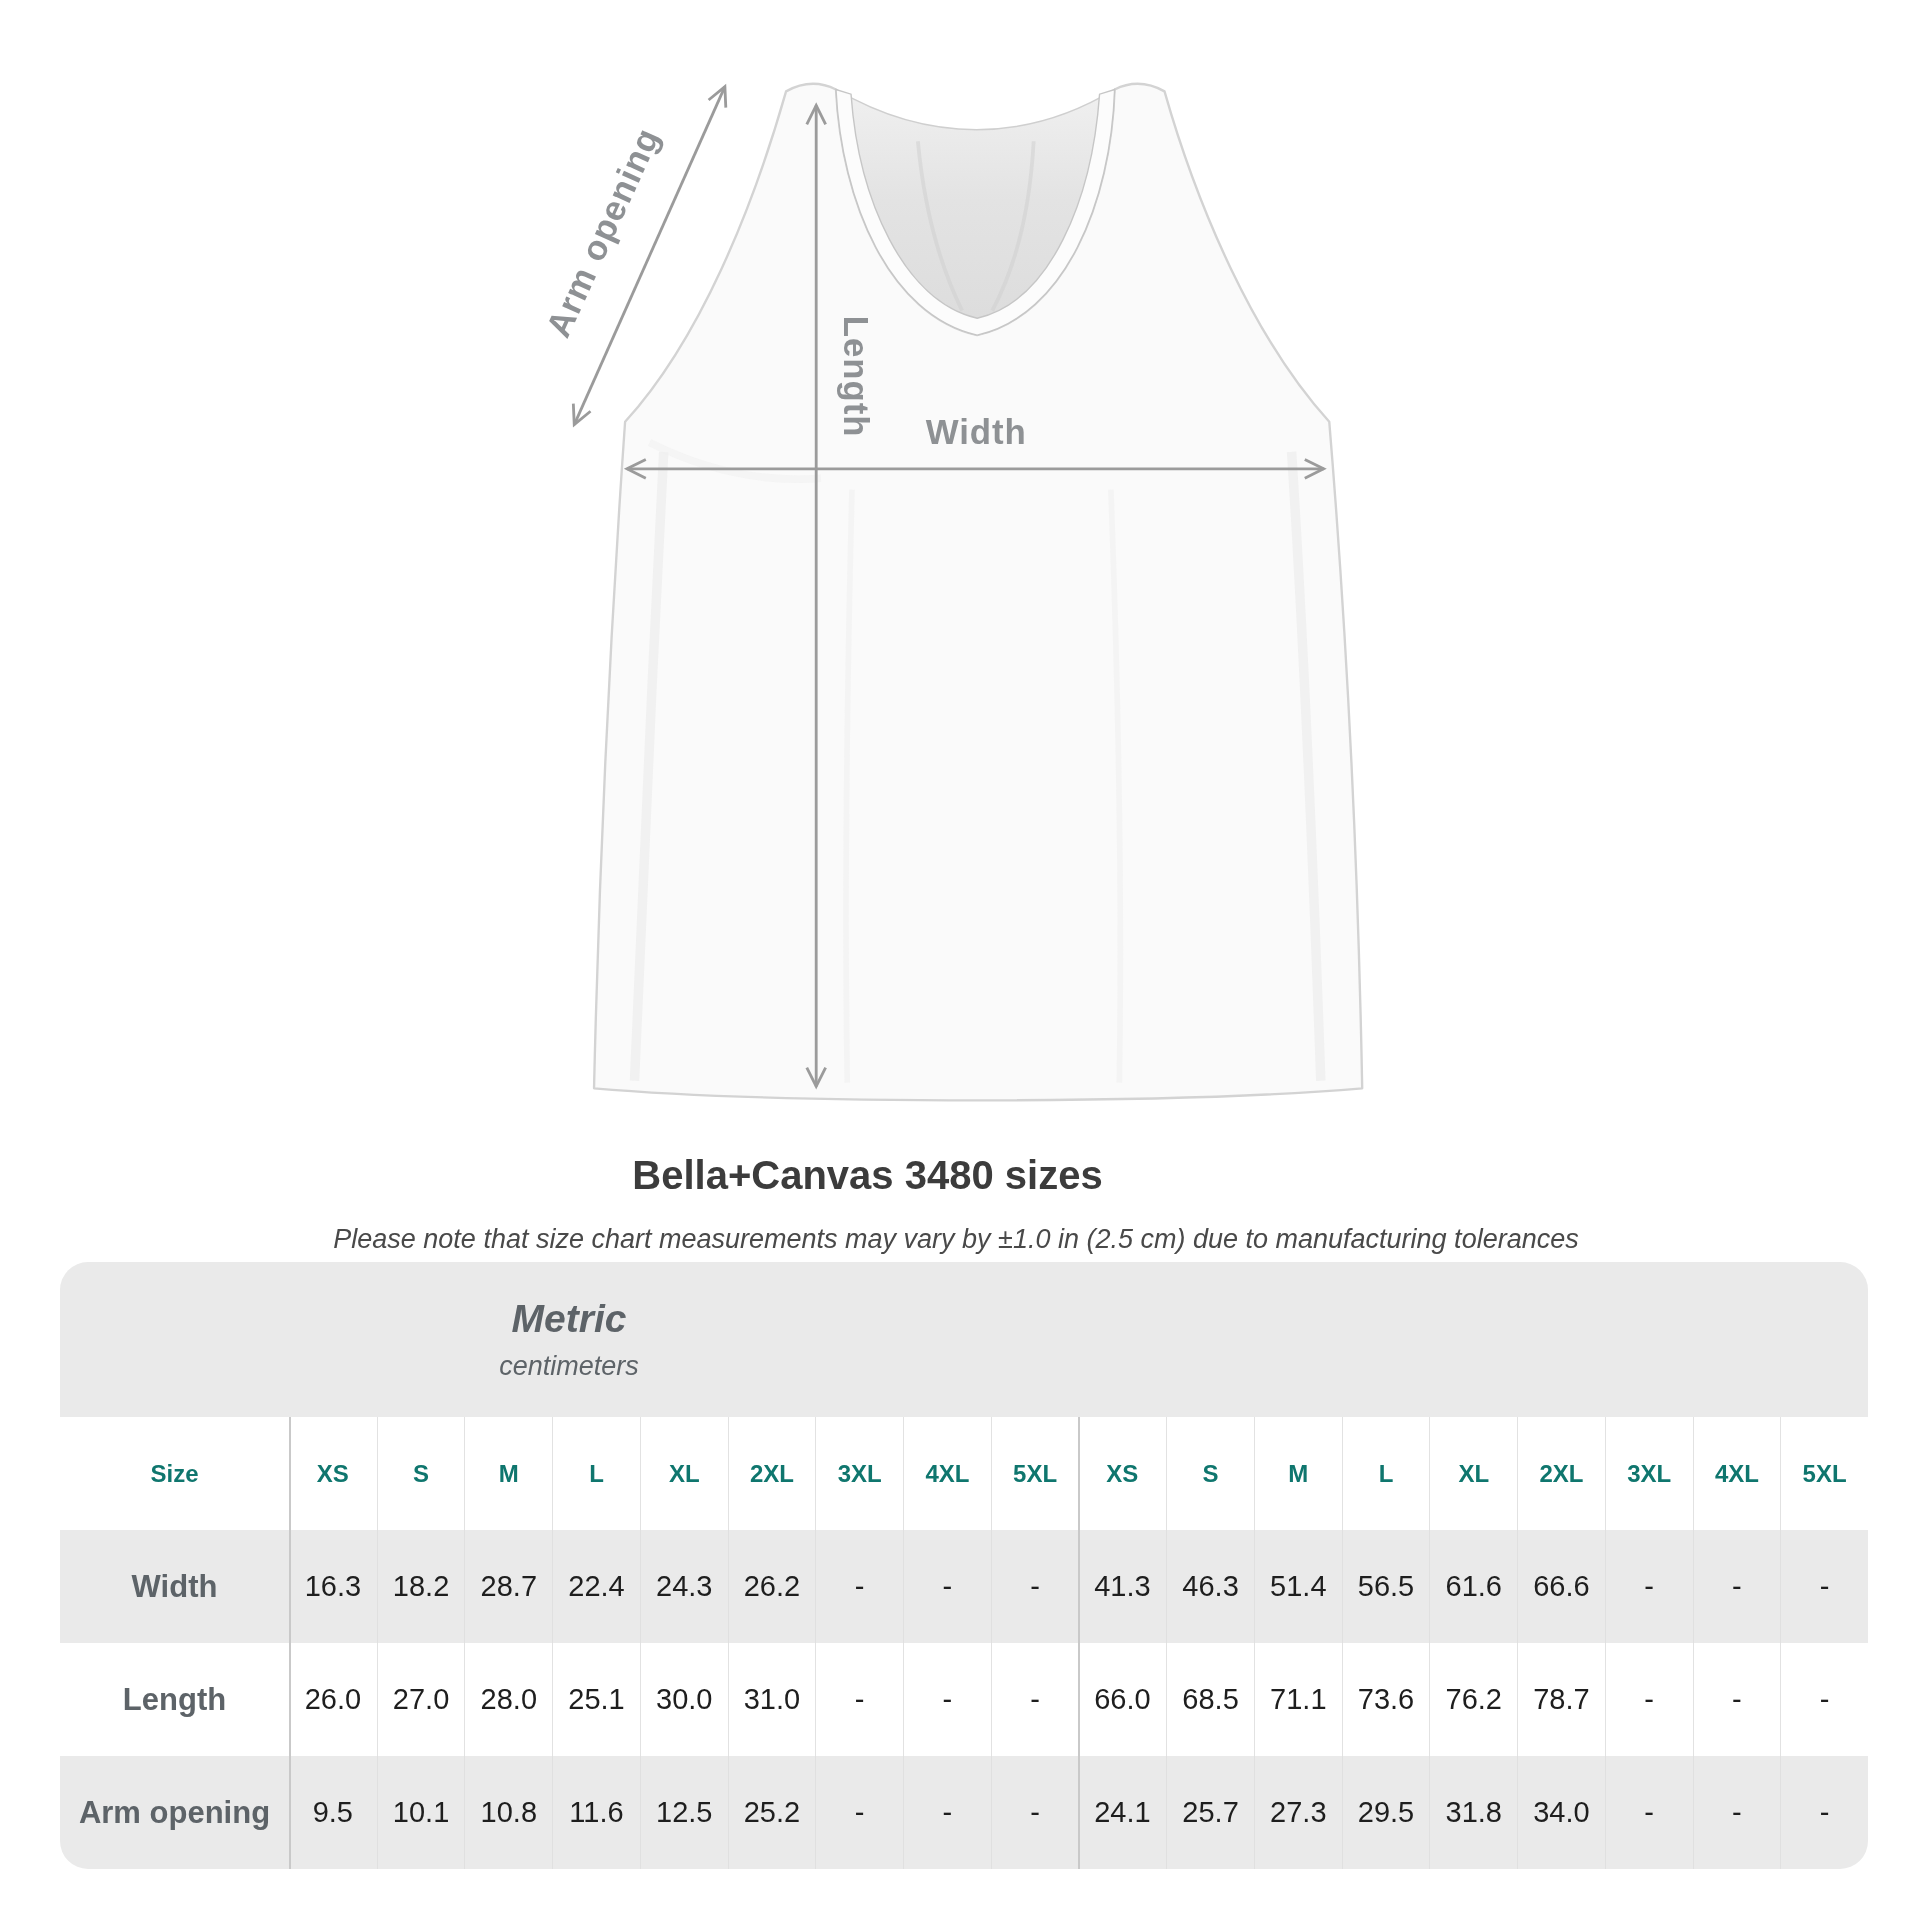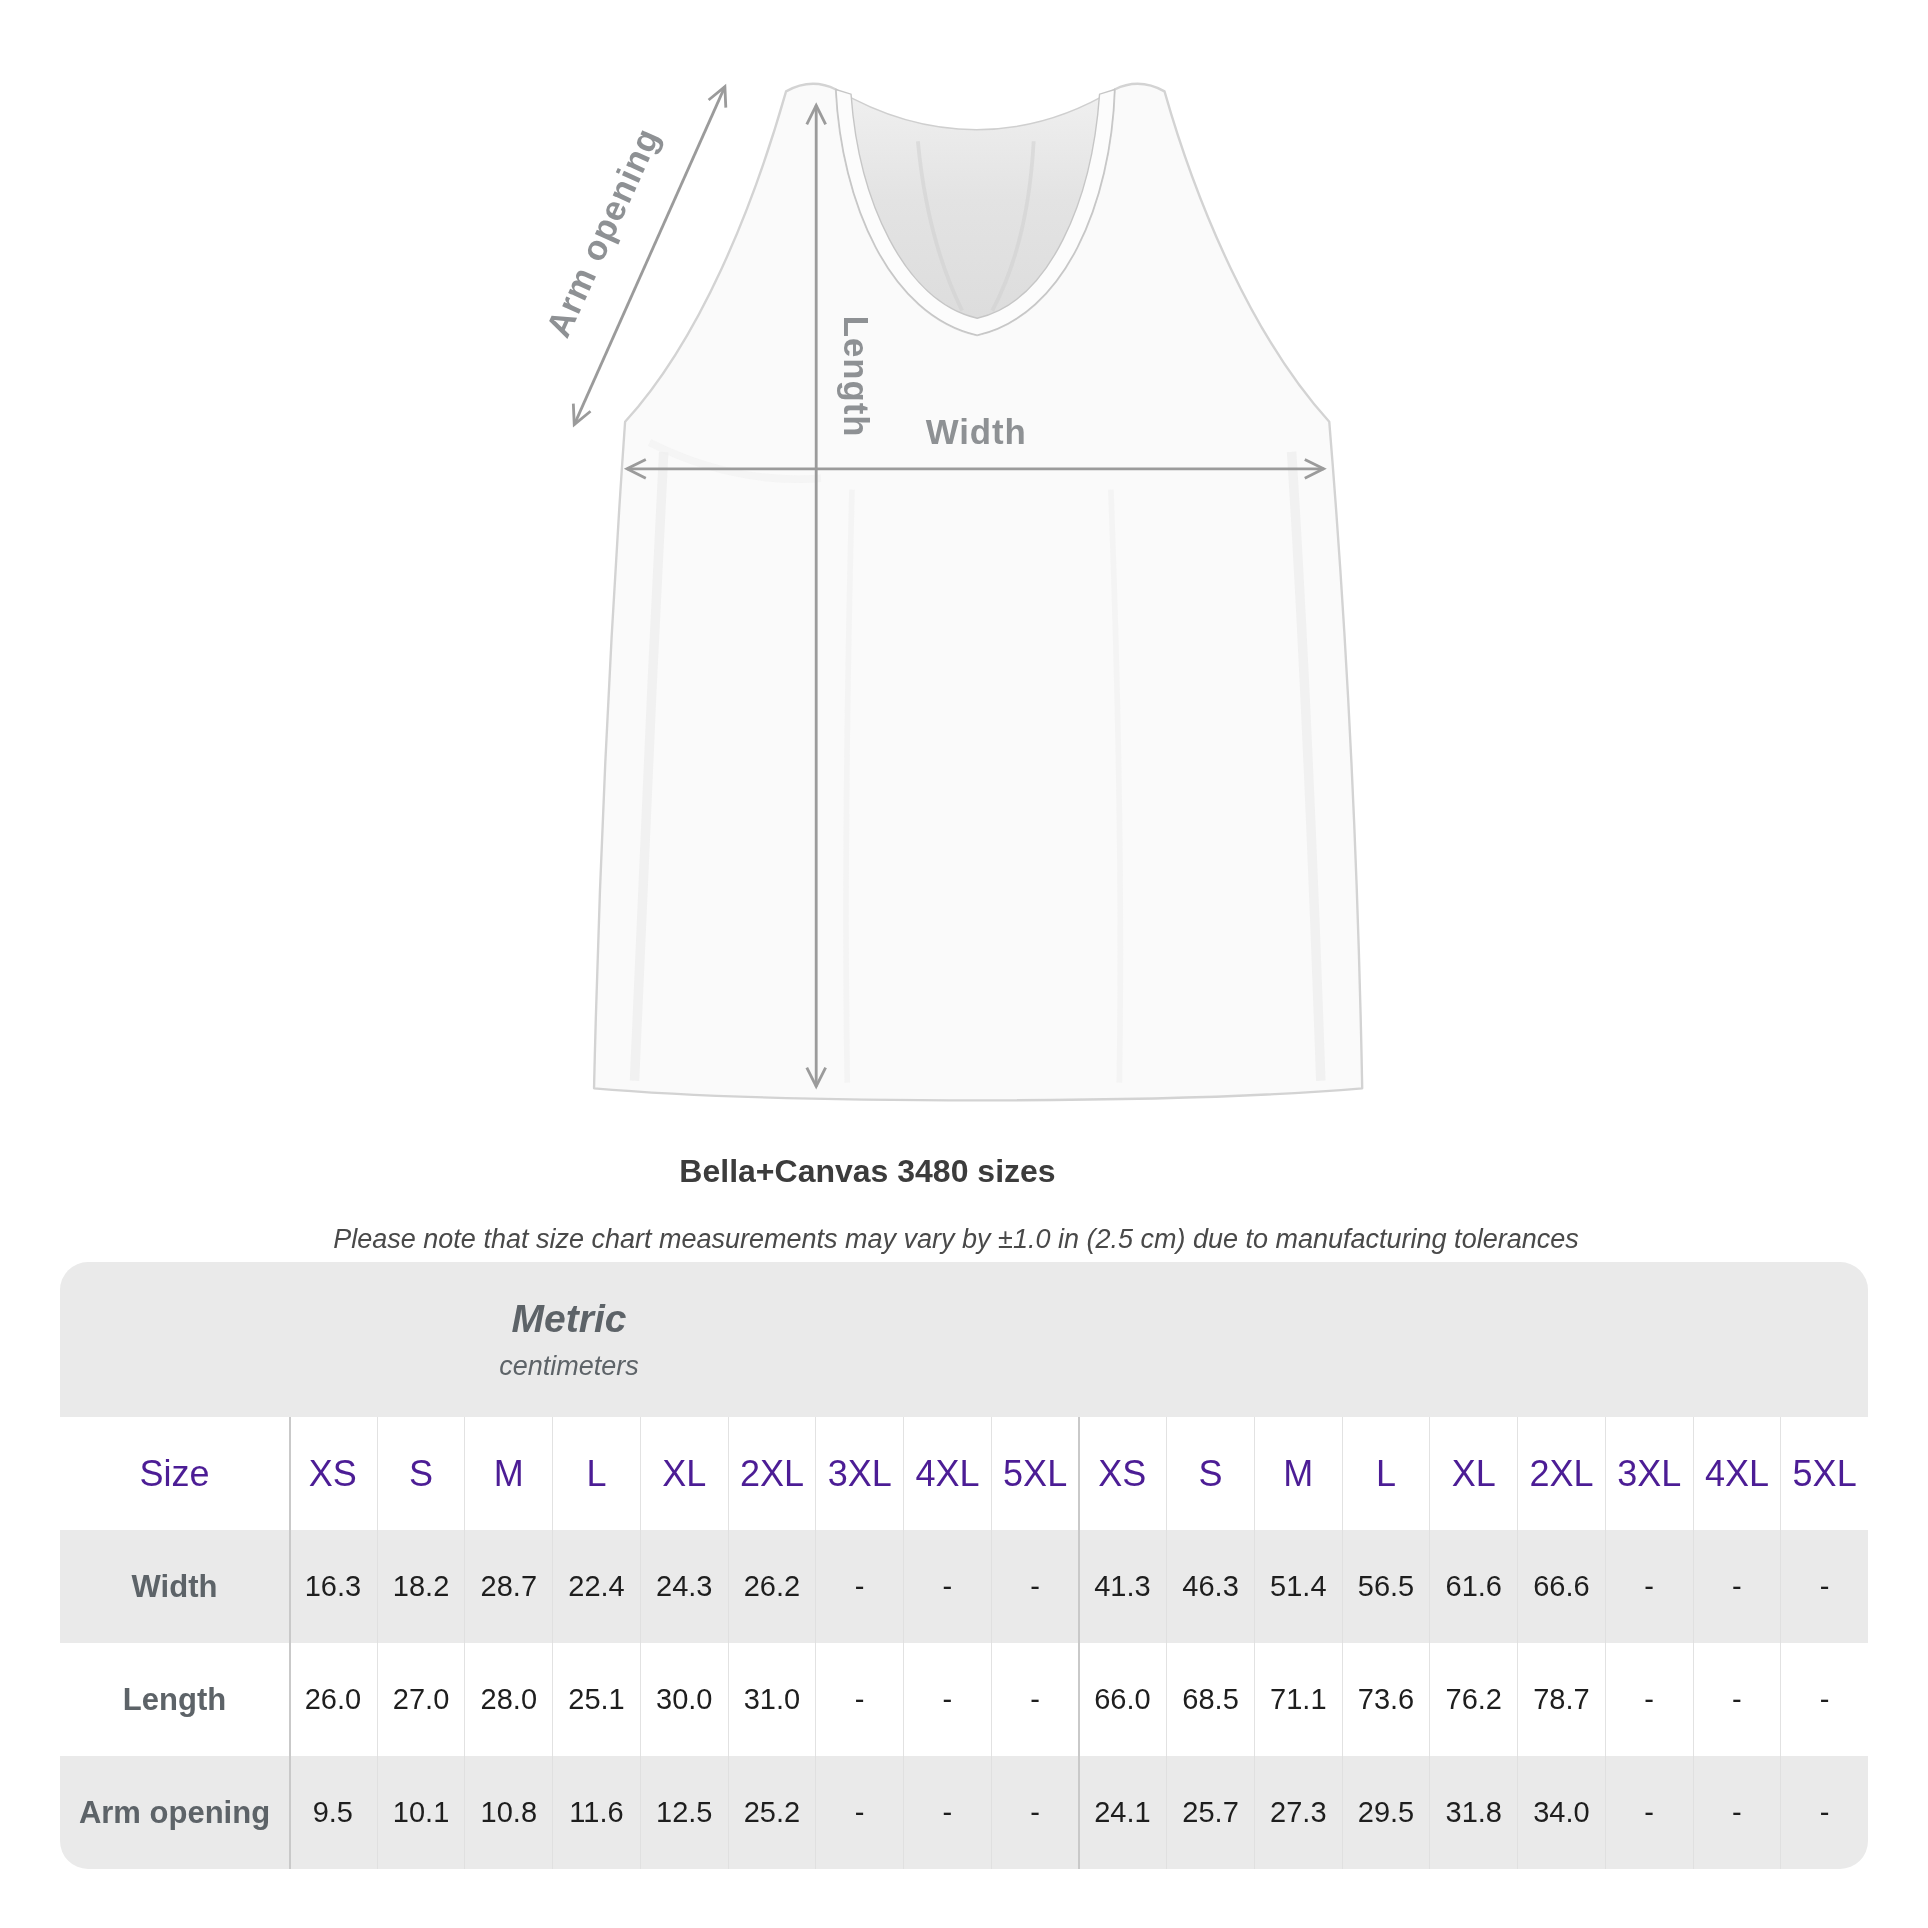--- a/index.html
+++ b/index.html
@@ -4,21 +4,21 @@
 <style>
   html,body{margin:0;padding:0;background:#ffffff;}
   body{width:1928px;height:1928px;position:relative;overflow:hidden;
        font-family:"Liberation Sans",sans-serif;}
 
   
   .illustration{position:absolute;left:0;top:0;}
 
   
   .page-title{position:absolute;top:1153px;left:0;width:1735px;text-align:center;
-      font-size:32px;font-weight:bold;color:#3c3c3c;letter-spacing:0;}
+      font-size:40px;font-weight:bold;color:#3c3c3c;letter-spacing:0;}
   .page-subtitle{position:absolute;top:1224px;left:0;width:1912px;text-align:center;
       font-size:27px;font-style:italic;color:#494949;}
 
   
   .size-table{position:absolute;left:60px;top:1262px;width:1808px;height:607px;
       border-radius:28px;overflow:hidden;}
   .band{display:grid;grid-template-columns:1018px 1fr;height:155px;background:#eaeaea;}
   .band-cell{display:flex;flex-direction:column;align-items:center;justify-content:center;
       gap:9.4px;color:#5d6368;}
   .unit-title{font-size:39px;font-weight:bold;font-style:italic;}
@@ -30,21 +30,21 @@
   .grid .cell:nth-child(1),
   .grid .cell:nth-child(2),
   .grid .cell:nth-child(11){border-left:none;}
 
   .header-row{height:113px;background:#ffffff;--sep:#e2e2e2;}
   .row{height:113px;}
   .row-white{background:#ffffff;--sep:#e2e2e2;}
   .row-gray{background:#eaeaea;--sep:#e0e0e0;}
 
   .cell.lbl{font-size:31px;font-weight:bold;color:#5d6368;}
-  .header-row .cell{font-size:36px;font-weight:normal;color:#4c1d95;}
+  .header-row .cell{font-size:24px;font-weight:bold;color:#0f766e;}
   .row .cell{font-size:29px;color:#1e1e1e;}
   .row .cell.lbl{font-size:31px;font-weight:bold;color:#5d6368;}
 
   .vdiv{position:absolute;width:1.9px;top:155px;bottom:0;background:#c9c9c9;}
   .vdiv.d1{left:229px;}
   .vdiv.d2{left:1018px;}
 </style>
 </head>
 <body>
 

